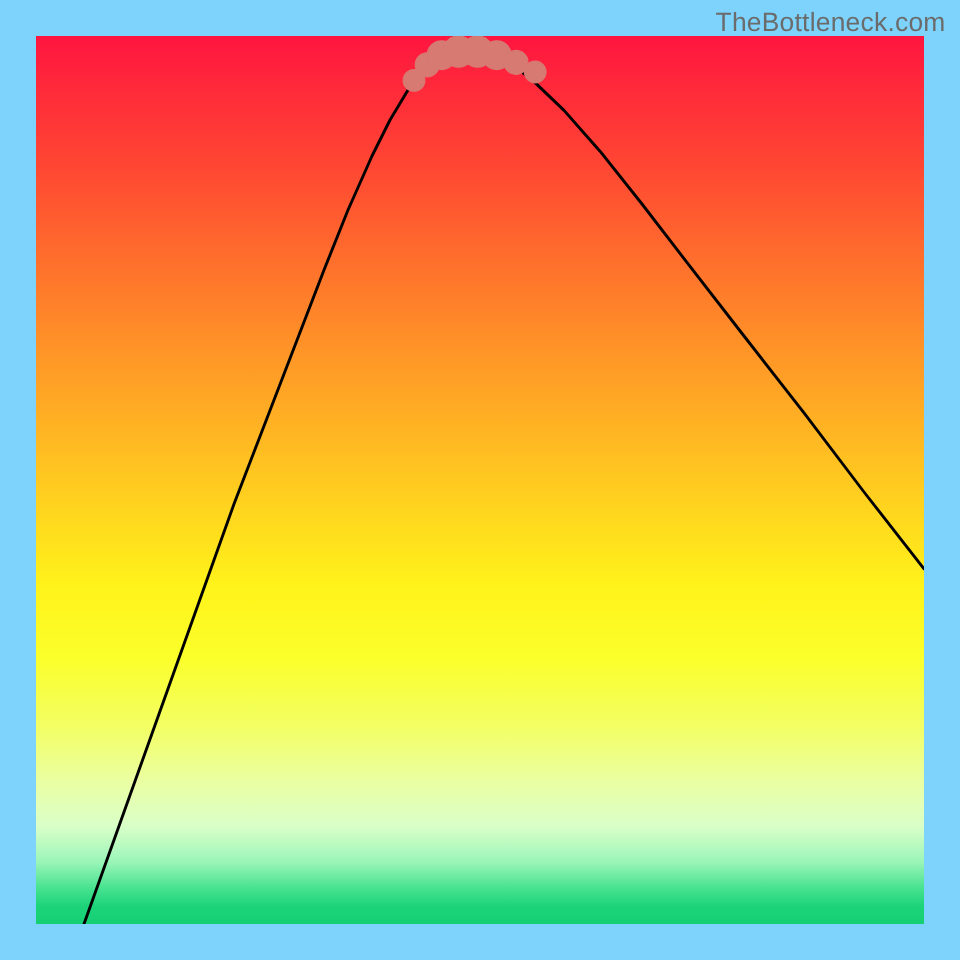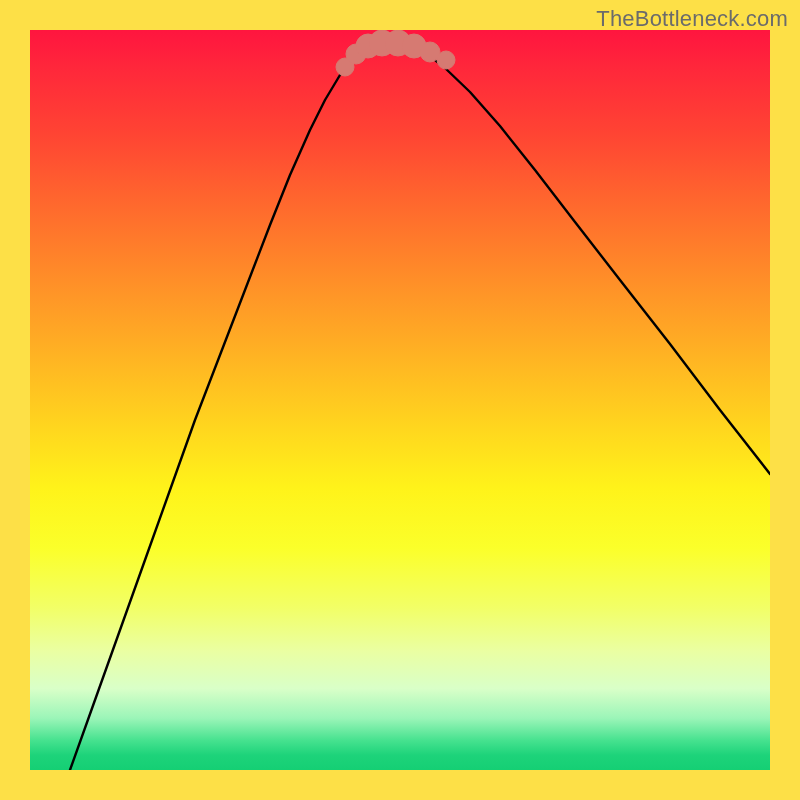--- a/index.html
+++ b/index.html
@@ -8,21 +8,21 @@
     background: #000;
     width: 800px;
     height: 800px;
     overflow: hidden;
     font-family: Arial, Helvetica, sans-serif;
   }
   .frame {
     position: relative;
     width: 800px;
     height: 800px;
-    background: #fde047;
+    background: #7dd3fc;
   }
   .plot-area {
     position: absolute;
     left: 30px;
     top: 30px;
     width: 740px;
     height: 740px;
     background: linear-gradient(to bottom,
       #ff153f 0%,
       #ff2a3a 6%,

